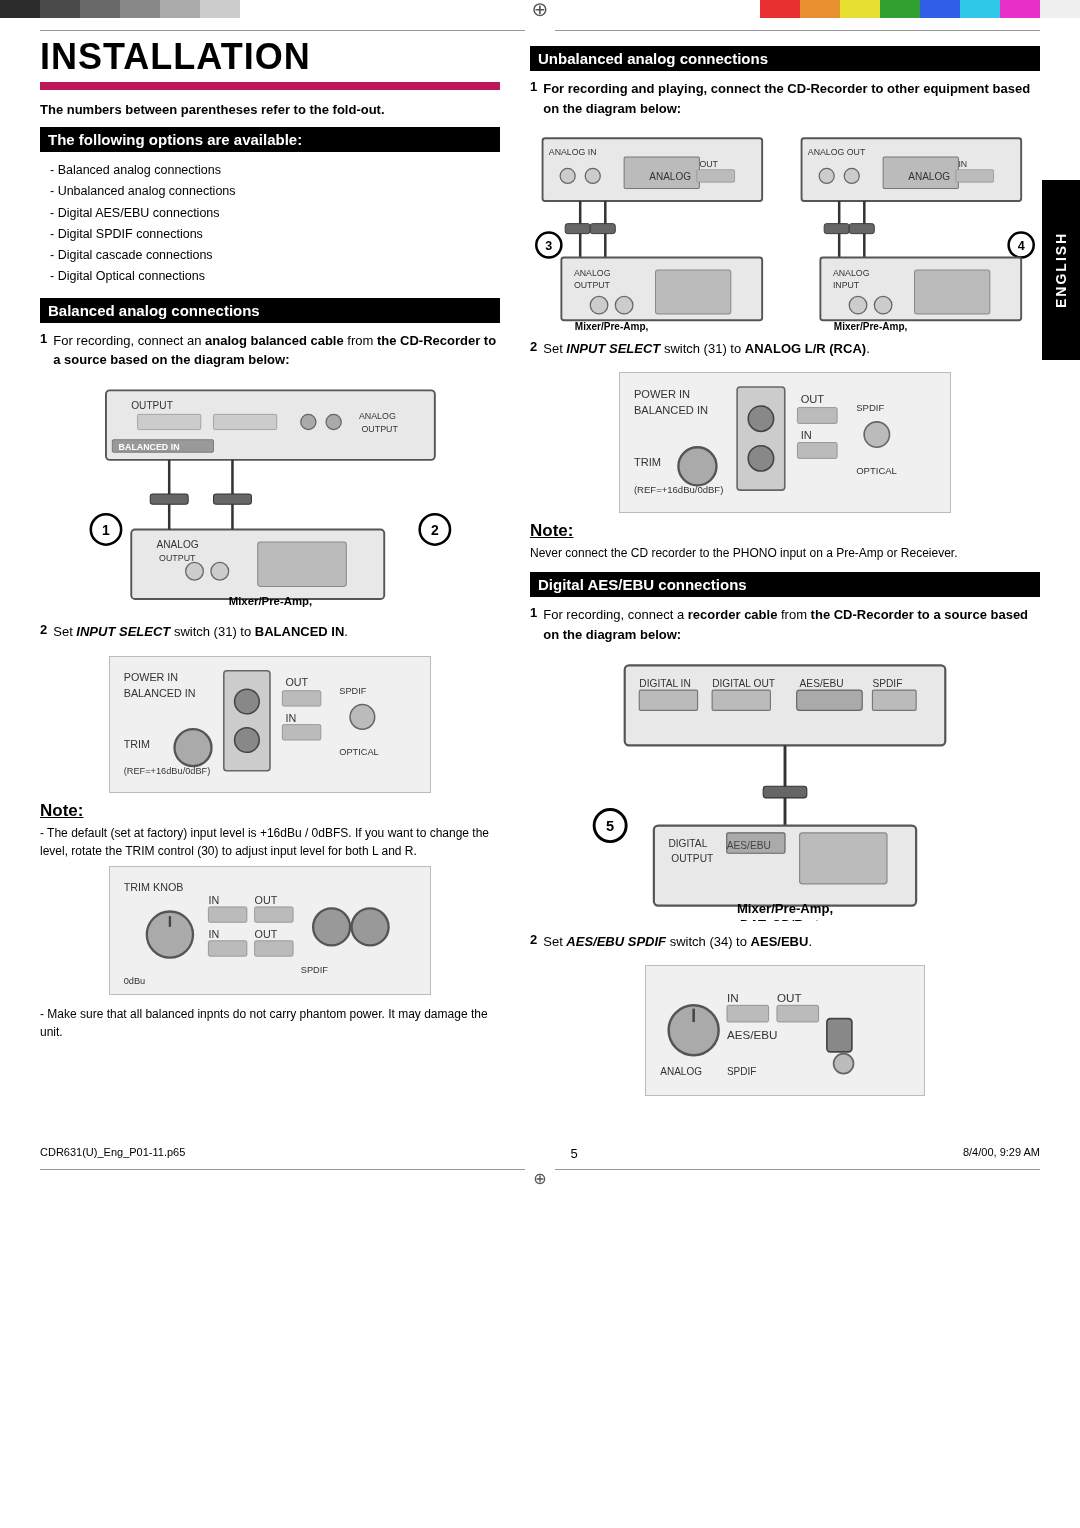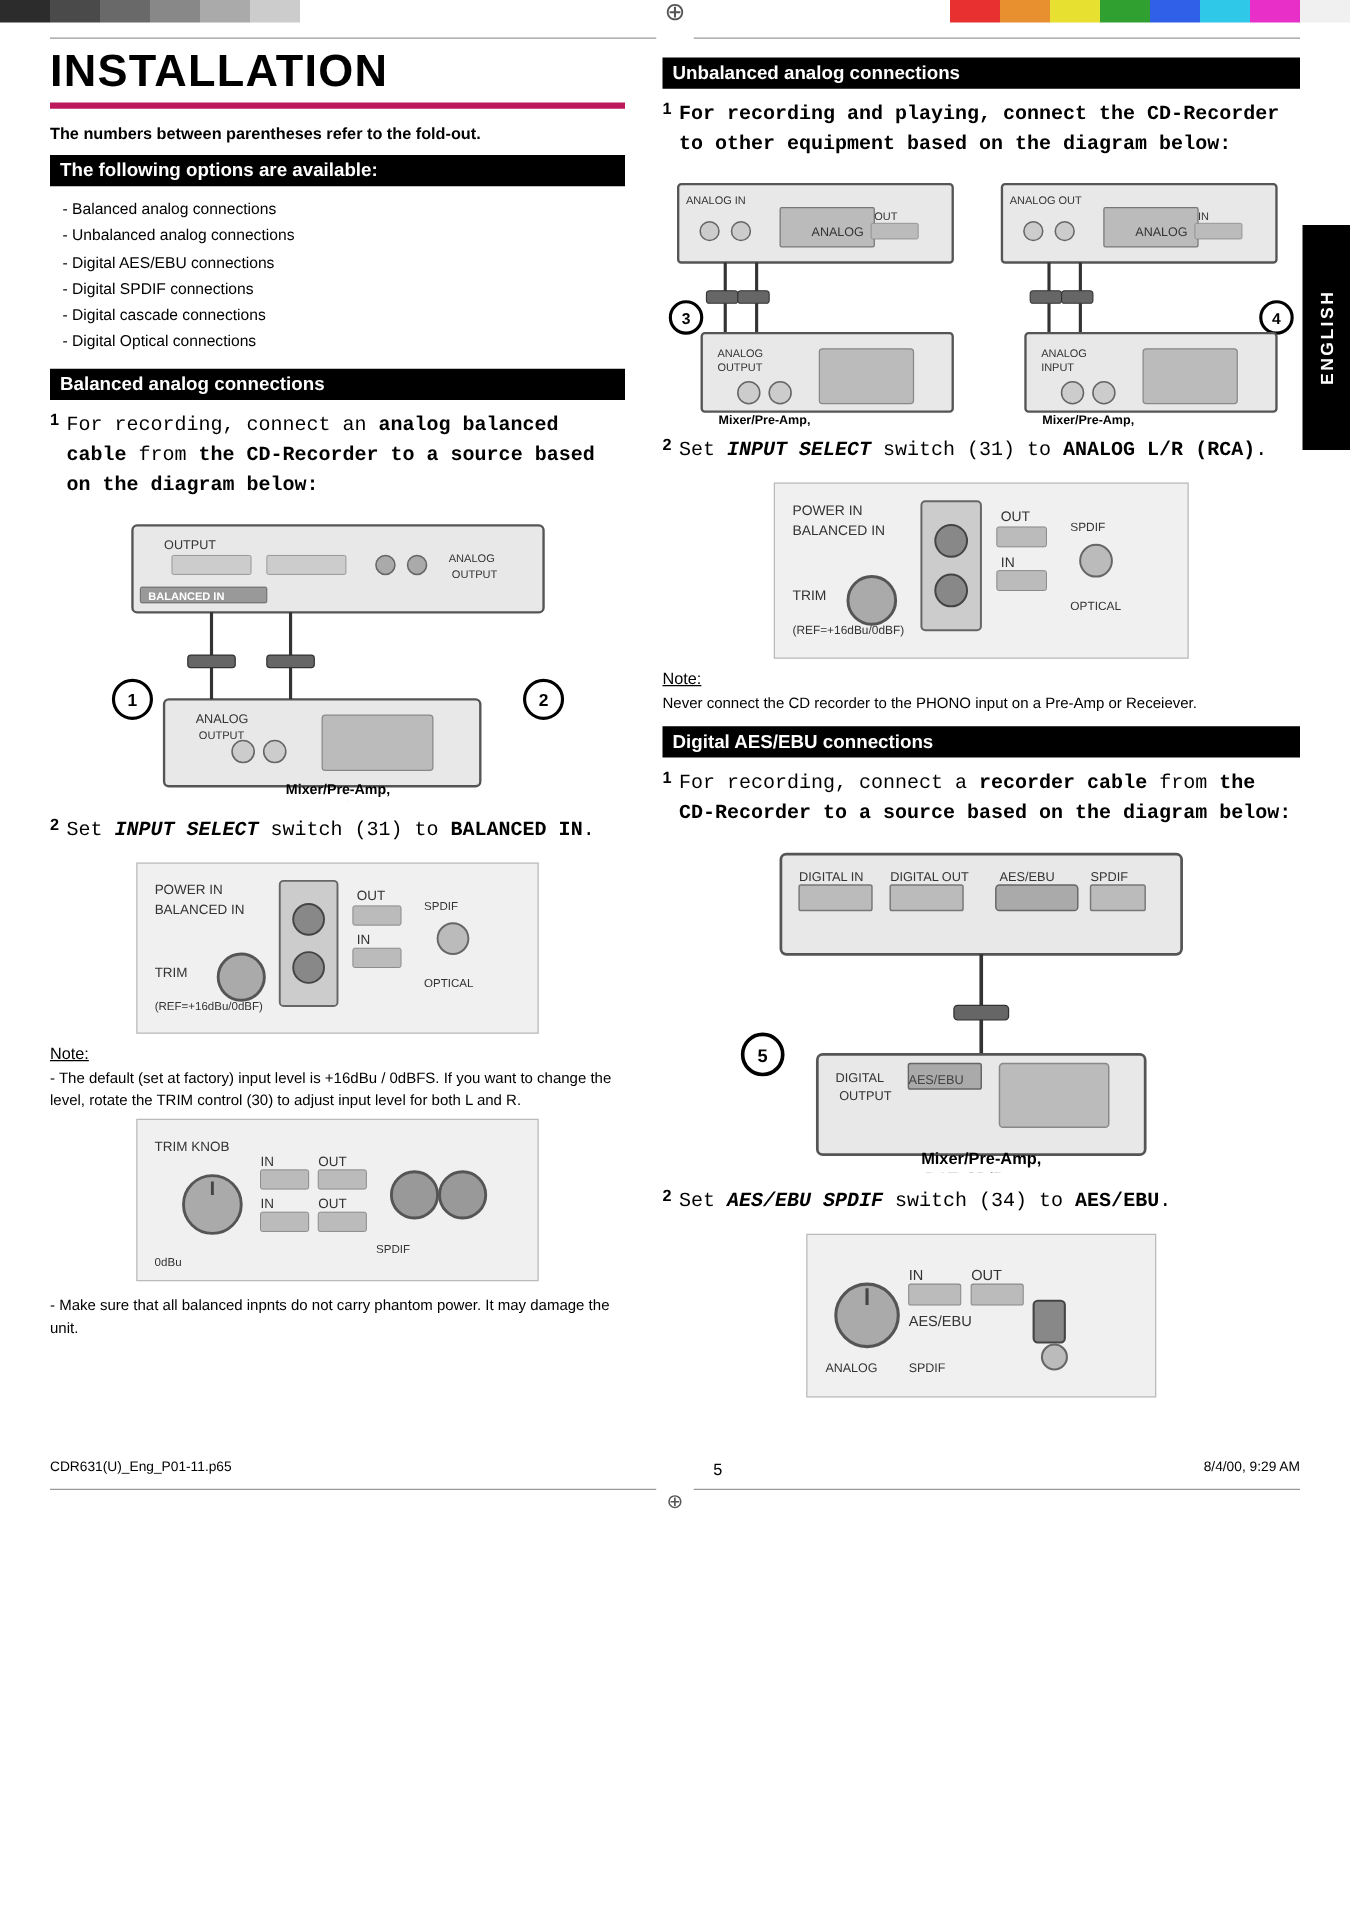--- a/index.html
+++ b/index.html
@@ -73,21 +73,21 @@
       display: flex;
       align-items: center;
       justify-content: center;
       height: 180px;
     }
 
     
     .installation-title {
       font-size: 36px;
       font-weight: 900;
-      border-bottom: 5px solid #be185d;
+      border-bottom: 8px solid #be185d;
       margin-bottom: 12px;
       padding-bottom: 4px;
       letter-spacing: 1px;
     }
 
     .bold-note {
       font-weight: bold;
       font-size: 13px;
       margin-bottom: 6px;
     }
@@ -115,32 +115,31 @@
     }
     .options-list li {
       font-size: 12.5px;
       line-height: 1.7;
     }
     .options-list li::before {
       content: "- ";
     }
 
     .step-text {
-      font-size: 16px;
+      font-size: 13px;
       line-height: 1.5;
       margin-bottom: 8px;
-      font-family: Liberation Mono, monospace;
     }
     .step-text strong {
       font-weight: bold;
     }
 
     .note-label {
-      font-weight: normal;
-      font-size: 13px;
+      font-weight: bold;
+      font-size: 17px;
       text-decoration: underline;
       margin-bottom: 3px;
       margin-top: 6px;
     }
 
     .note-text {
       font-size: 12px;
       line-height: 1.5;
       margin-bottom: 6px;
     }

